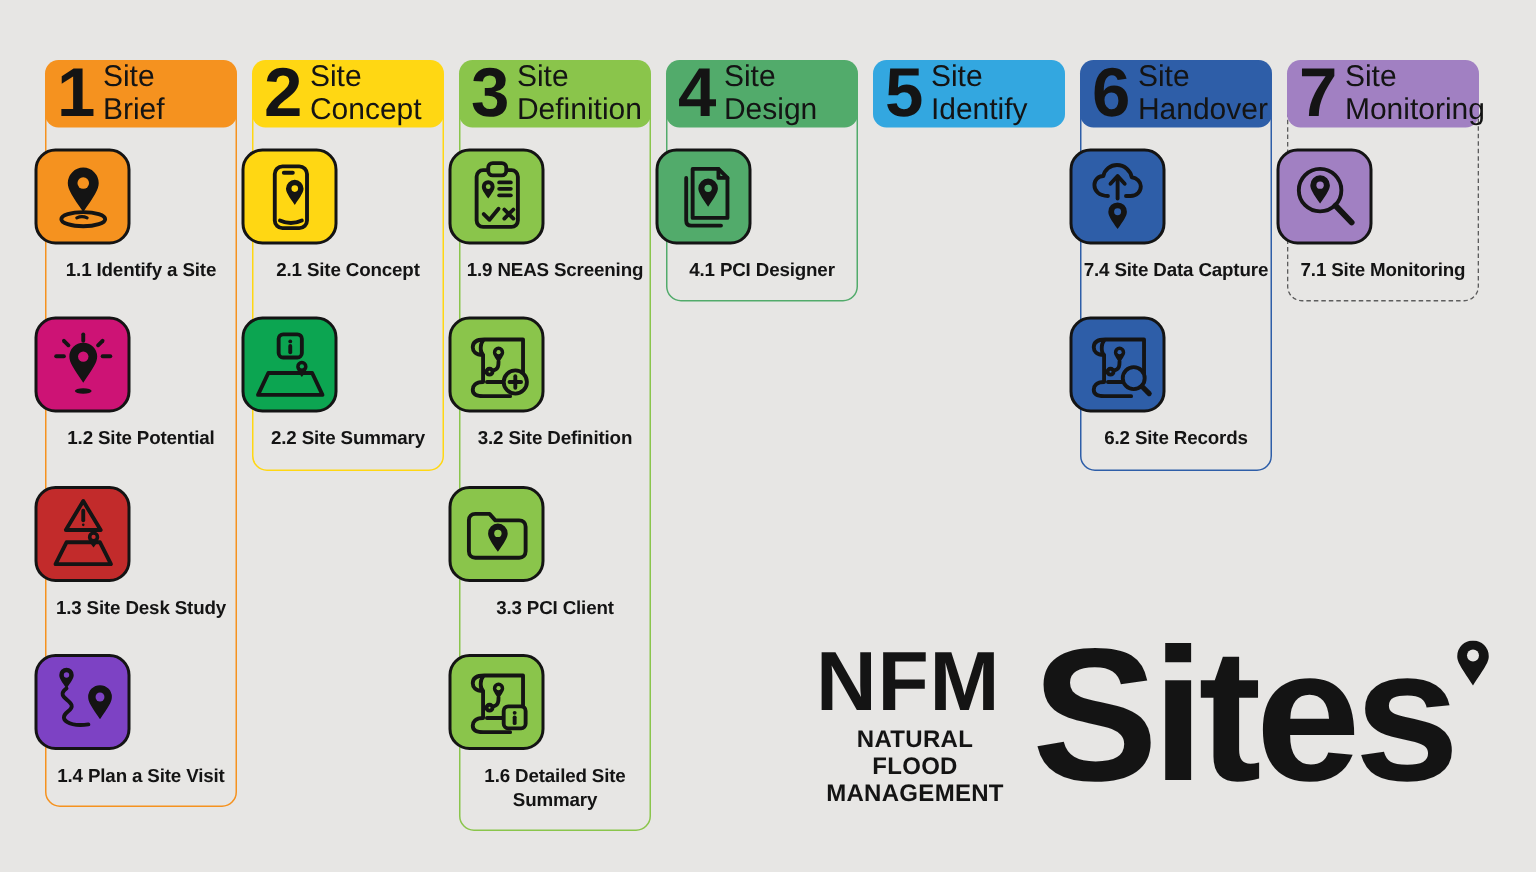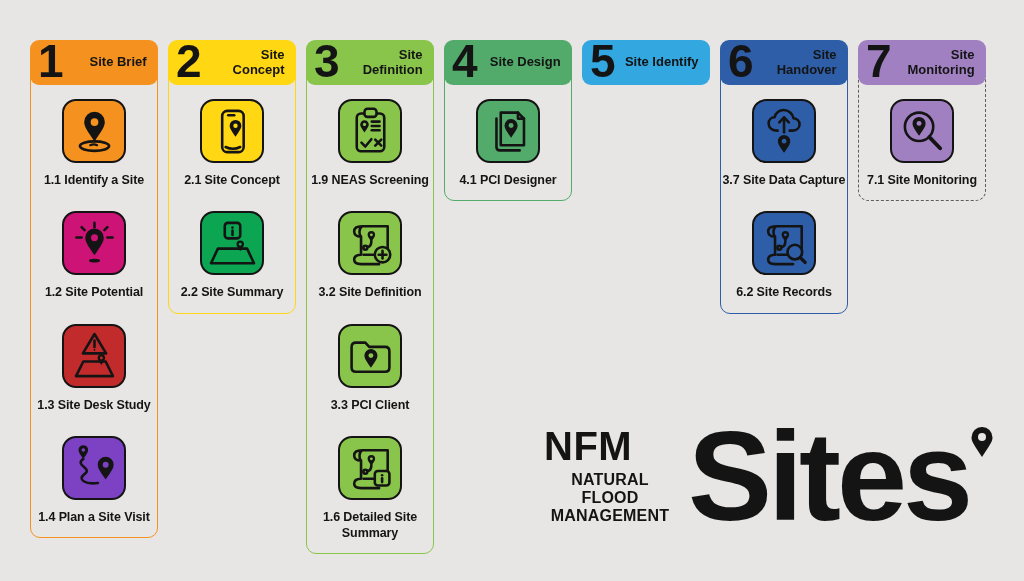--- a/index.html
+++ b/index.html
@@ -19,48 +19,48 @@
     background:var(--col);
     border-radius:9px; height:45px;
     display:flex; align-items:center;
     padding:0 4px 0 8px; box-sizing:border-box;
   }
   .col-num {
     font-size:46px; font-weight:bold; line-height:0.8;
     letter-spacing:-2px; margin-right:7px; margin-top:-2px;
   }
   .col-title {
-    font-size:13px; font-weight:bold; line-height:1.08; width:78px;text-align:right;
+    font-size:20px; font-weight:normal; line-height:1.08; width:78px;
   }
   .col-body {
     position:relative; z-index:1;
     border:1.7px solid var(--col);
     border-radius:10px;
     margin-top:-27px;
     padding:40px 6px 8px 6px;
     display:flex; flex-direction:column; align-items:center;
   }
   .col-body.dashed { border:1.7px dashed #5d5d5d; }
-  .item { display:flex; flex-direction:column; align-items:center; margin-bottom:23px; }
+  .item { display:flex; flex-direction:column; align-items:flex-start; margin-bottom:23px; }
   .item:last-child { margin-bottom:4px; }
   .tile {
     width:64px; height:64px; box-sizing:border-box;
     border:2.6px solid #141414; border-radius:14px;
     background:var(--tile);
     display:flex; align-items:center; justify-content:center;
   }
   .glyph { width:55px; height:55px; display:block; }
   .item-label {
     margin-top:9px; font-size:12.5px; font-weight:bold;
     text-align:center; line-height:1.3; width:142px; letter-spacing:-0.1px;
   }
   
   .logo { position:absolute; left:544px; top:419px; display:flex; align-items:flex-start; }
   .logo-left { margin-top:10px; width:132px; }
-  .logo-acronym { font-size:40px; font-weight:bold; line-height:0.88; letter-spacing:0.5px; }
+  .logo-acronym { font-size:56px; font-weight:bold; line-height:0.88; letter-spacing:0.5px; }
   .logo-sub { margin-top:7px; font-size:16px; font-weight:bold; line-height:1.12; letter-spacing:0.2px;text-align:center; }
   .logo-word {
     font-size:126px; font-weight:bold; line-height:0.92;
     letter-spacing:-4px; margin-left:12px; white-space:nowrap;
   }
   .logo-pin { width:24px; height:32px; margin-top:8px; margin-left:1px; }
 </style>
 </head>
 <body>
 
@@ -282,21 +282,21 @@
             <svg viewBox="0 0 64 64" class="glyph" fill="none" stroke="#141414" stroke-width="3" stroke-linecap="round" stroke-linejoin="round">
               <path d="M24 31 C17 31 13.5 27 13.5 22.5 C13.5 18.5 16.5 15.5 20.5 15.5 C21.5 10.5 26 7 31 7 C37 7 41.5 11.5 42.5 16.5 C46.5 17 49.5 20 49.5 23.5 C49.5 27.5 46.5 31 41.5 31 H38"></path>
               <line x1="31.5" y1="33" x2="31.5" y2="16"></line>
               <path d="M26 21.5 L31.5 15.5 L37 21.5"></path>
               <g transform="translate(31.5 45) scale(0.9)">
                 <path d="M0 13 C-5.5 5 -8 1.5 -8 -2 A8 8 0 1 1 8 -2 C8 1.5 5.5 5 0 13 Z" fill="#141414" stroke="none"></path>
                 <circle cx="0" cy="-2" r="3" fill="var(--tile)" stroke="none"></circle>
               </g>
             </svg>
           </div>
-          <div class="item-label">3.7 Site Data Capture</div>
+          <div class="item-label">7.4 Site Data Capture</div>
         </div>
         <div class="item">
           <div class="tile" style="--tile: #2E5EA8;">
             <svg viewBox="0 0 64 64" class="glyph" fill="none" stroke="#141414" stroke-width="3" stroke-linecap="round" stroke-linejoin="round">
               <path d="M22 12 H52 V45 H24 M22 12 C15 12 13 15 13 18 C13 21 15 24 21 24 M22 12 C19 14 18 21 21 24 M21 24 V45 C15 45 13 48 13 51 C13 54 15 56 21 56 H42"></path>
               <circle cx="26" cy="37" r="2.3"></circle>
               <path d="M29 36 C33 35 33 32 33 29"></path>
               <g transform="translate(33 23) scale(0.55)">
                 <path d="M0 13 C-5.5 5 -8 1.5 -8 -2 A8 8 0 1 1 8 -2 C8 1.5 5.5 5 0 13 Z" fill="#141414" stroke="none"></path>
                 <circle cx="0" cy="-2" r="3" fill="var(--tile)" stroke="none"></circle>

